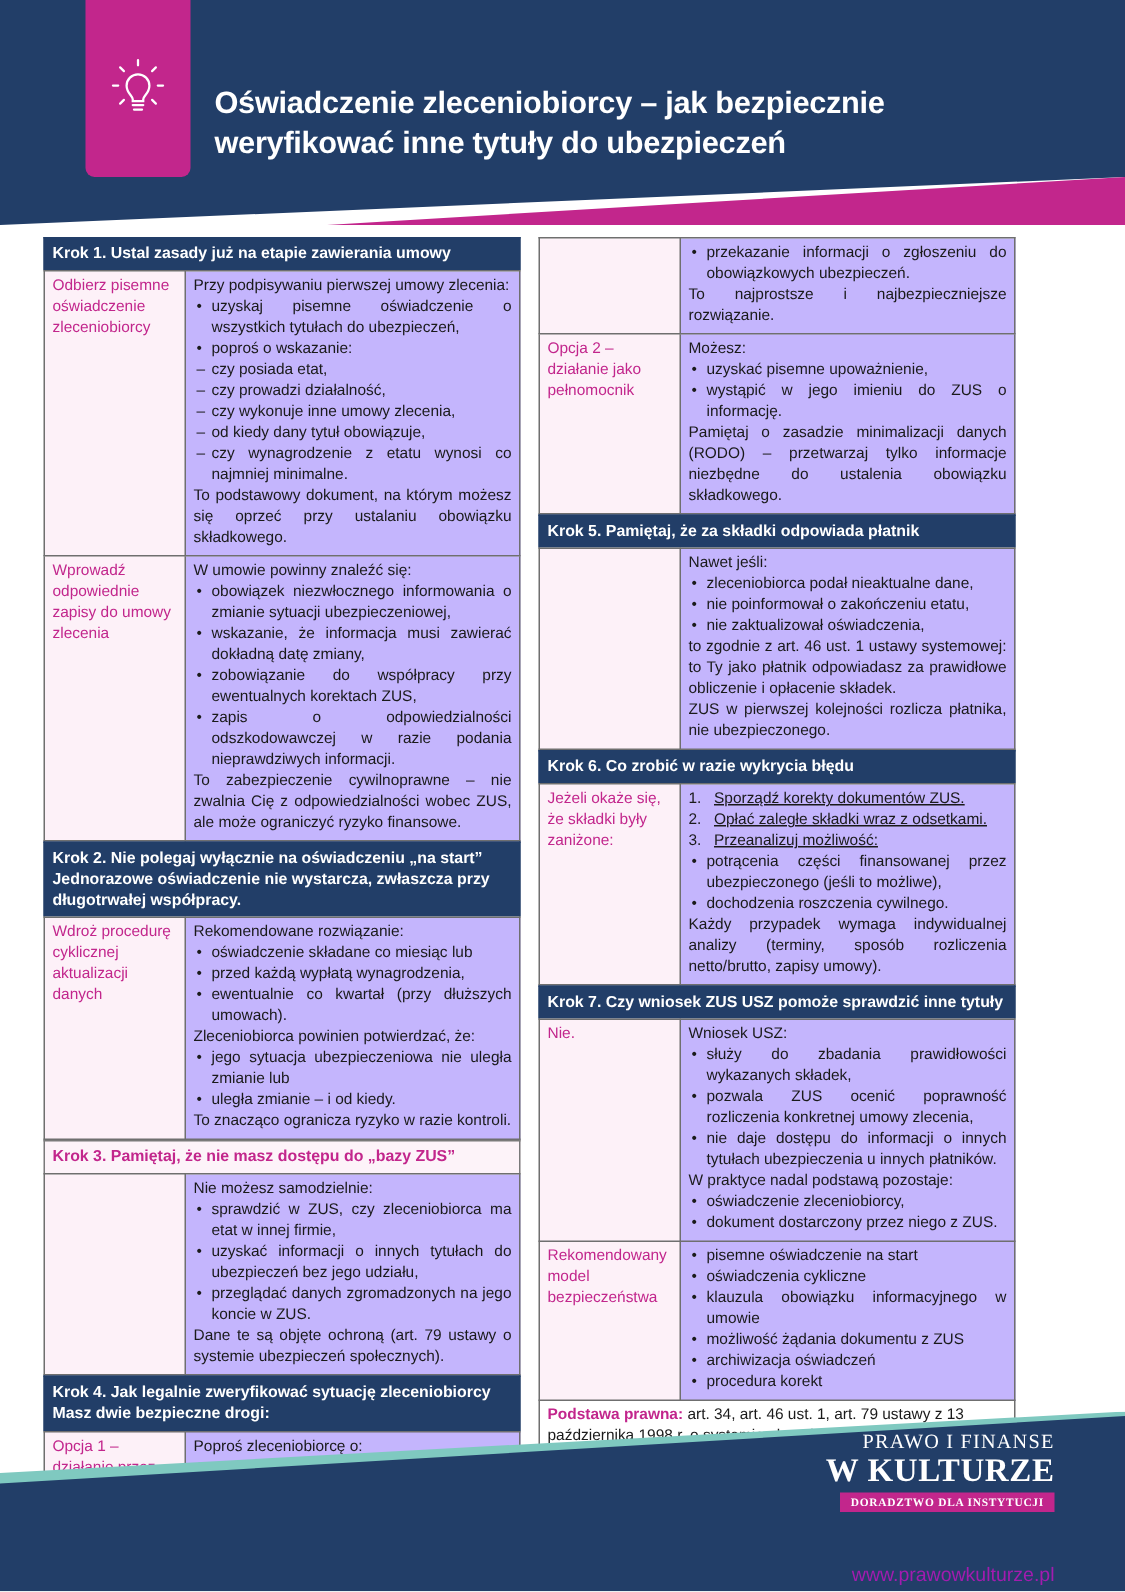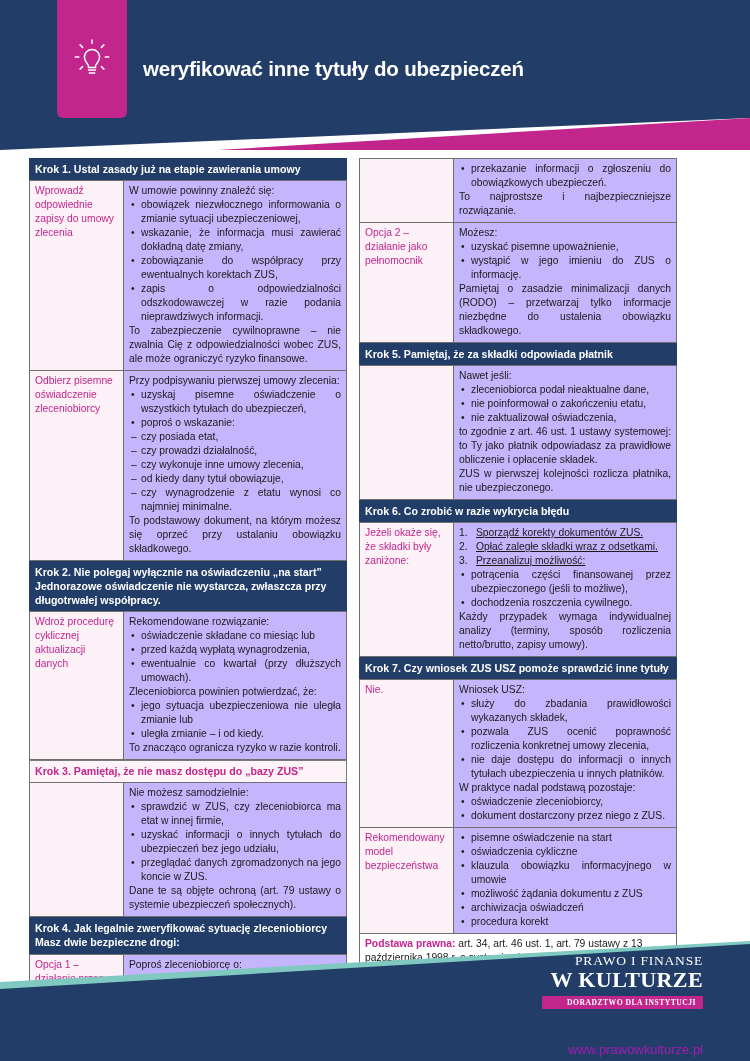--- a/index.html
+++ b/index.html
@@ -217,21 +217,21 @@
     letter-spacing: 0.4px;
     line-height: 1.05;
   }
   .brand-l3 {
     display: inline-block;
     background: #c2268c;
     color: #ffffff;
     font-size: 7.6px;
     font-weight: bold;
     letter-spacing: 0.5px;
-    padding: 2px 7px 2px 25px;
+    padding: 2px 7px 2px 7px;
     margin-top: 2px;
   }
   .brand-url {
     position: absolute;
     right: 47px;
     top: 101px;
     color: #a21caf;
     font-size: 13px;
   }
 </style>
@@ -247,61 +247,62 @@
         <path d="M19 12.5c-4.2 0-7.6 3.4-7.6 7.6 0 2.9 1.5 4.9 2.7 6.4.8 1 1.4 1.8 1.4 2.7v1.2h7v-1.2c0-.9.6-1.7 1.4-2.7 1.2-1.5 2.7-3.5 2.7-6.4 0-4.2-3.4-7.6-7.6-7.6z"></path>
         <path d="M15.5 33h7M16.3 36h5.4"></path>
         <path d="M19 6.5v-3.5"></path>
         <path d="M9.6 10.4L7.1 7.9M28.4 10.4l2.5-2.5"></path>
         <path d="M5.8 20h-3.5M32.2 20h3.5"></path>
         <path d="M9.6 29.6l-2.5 2.5M28.4 29.6l2.5 2.5"></path>
       </svg>
     </span>
   </div>
   <div class="header-title">
+    <span class="line">Oświadczenie zleceniobiorcy – jak bezpiecznie</span>
     <span class="line">weryfikować inne tytuły do ubezpieczeń</span>
   </div>
 </div>
 
 <div class="content">
 
   <div class="col">
 
     <div class="block">
       <div class="step-header">Krok 1. Ustal zasady już na etapie zawierania umowy</div>
       <table class="rows">
         <tbody>
             <tr>
-          <td class="label-cell">Wprowadź odpowiednie zapisy do umowy zlecenia</td>
-          <td class="body-cell">
-            <div class="para">W umowie powinny znaleźć się:</div>
-            <ul class="bul">
-              <li>obowiązek niezwłocznego informowania o zmianie sytuacji ubezpieczeniowej,</li>
-              <li>wskazanie, że informacja musi zawierać dokładną datę zmiany,</li>
-              <li>zobowiązanie do współpracy przy ewentualnych korektach ZUS,</li>
-              <li>zapis o odpowiedzialności odszkodowawczej w razie podania nieprawdziwych informacji.</li>
-            </ul>
-            <div class="para">To zabezpieczenie cywilnoprawne – nie zwalnia Cię z odpowiedzialności wobec ZUS, ale może ograniczyć ryzyko finansowe.</div>
-          </td>
-        </tr>
-        <tr>
           <td class="label-cell">Odbierz pisemne oświadczenie zleceniobiorcy</td>
           <td class="body-cell">
             <div class="para">Przy podpisywaniu pierwszej umowy zlecenia:</div>
             <ul class="bul">
               <li>uzyskaj pisemne oświadczenie o wszystkich tytułach do ubezpieczeń,</li>
               <li>poproś o wskazanie:</li>
             </ul>
             <ul class="bul dash">
               <li>czy posiada etat,</li>
               <li>czy prowadzi działalność,</li>
               <li>czy wykonuje inne umowy zlecenia,</li>
               <li>od kiedy dany tytuł obowiązuje,</li>
               <li>czy wynagrodzenie z etatu wynosi co najmniej minimalne.</li>
             </ul>
             <div class="para">To podstawowy dokument, na którym możesz się oprzeć przy ustalaniu obowiązku składkowego.</div>
+          </td>
+        </tr>
+        <tr>
+          <td class="label-cell">Wprowadź odpowiednie zapisy do umowy zlecenia</td>
+          <td class="body-cell">
+            <div class="para">W umowie powinny znaleźć się:</div>
+            <ul class="bul">
+              <li>obowiązek niezwłocznego informowania o zmianie sytuacji ubezpieczeniowej,</li>
+              <li>wskazanie, że informacja musi zawierać dokładną datę zmiany,</li>
+              <li>zobowiązanie do współpracy przy ewentualnych korektach ZUS,</li>
+              <li>zapis o odpowiedzialności odszkodowawczej w razie podania nieprawdziwych informacji.</li>
+            </ul>
+            <div class="para">To zabezpieczenie cywilnoprawne – nie zwalnia Cię z odpowiedzialności wobec ZUS, ale może ograniczyć ryzyko finansowe.</div>
           </td>
         </tr>
       </tbody>
         </table>
     </div>
 
     <div class="block">
       <div class="step-header">
         <span>Krok 2. Nie polegaj wyłącznie na oświadczeniu „na start”</span>
         <span class="sub">Jednorazowe oświadczenie nie wystarcza, zwłaszcza przy długotrwałej współpracy.</span>

